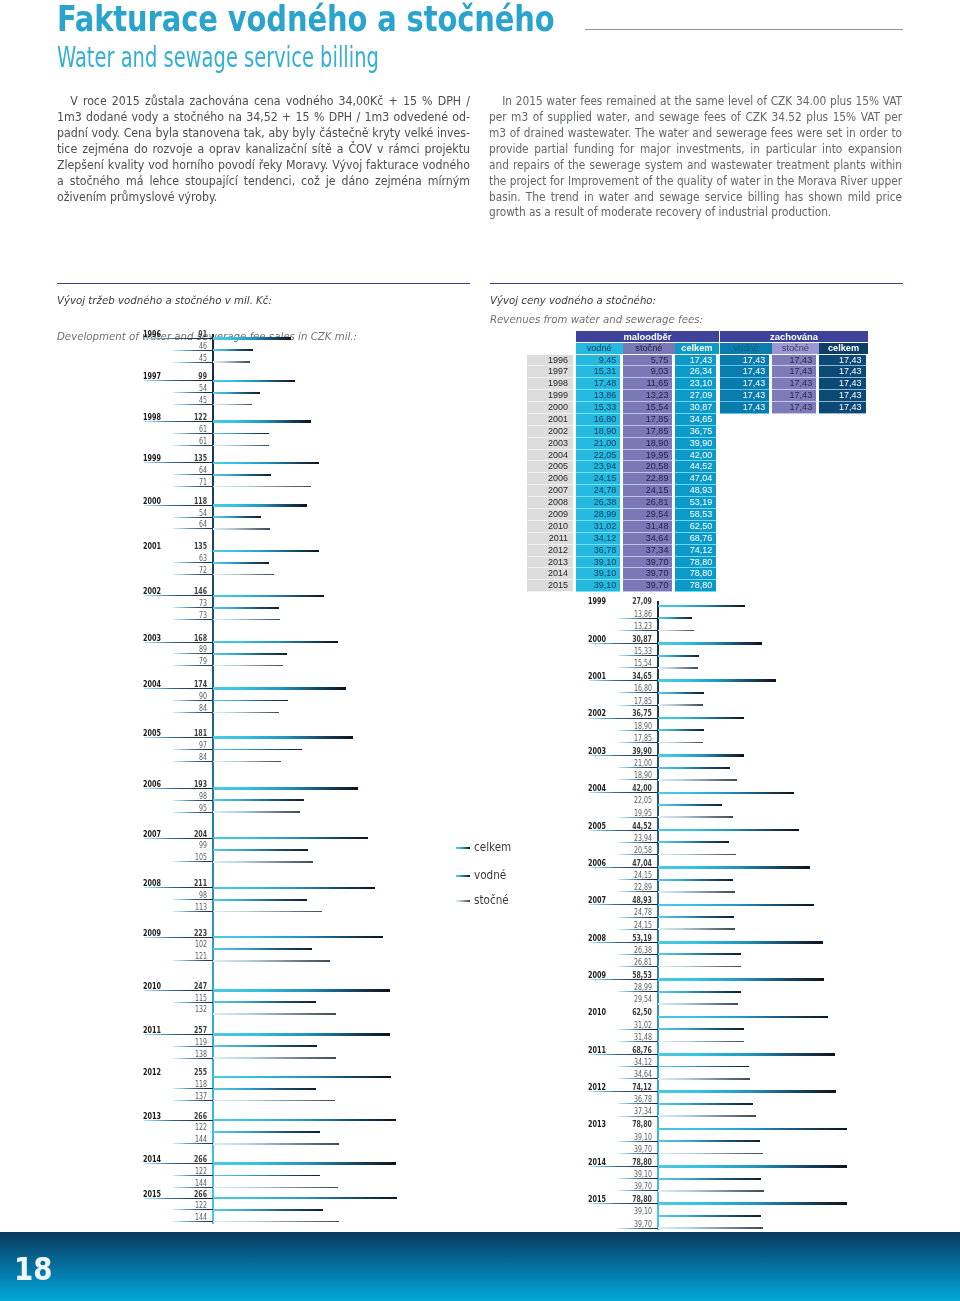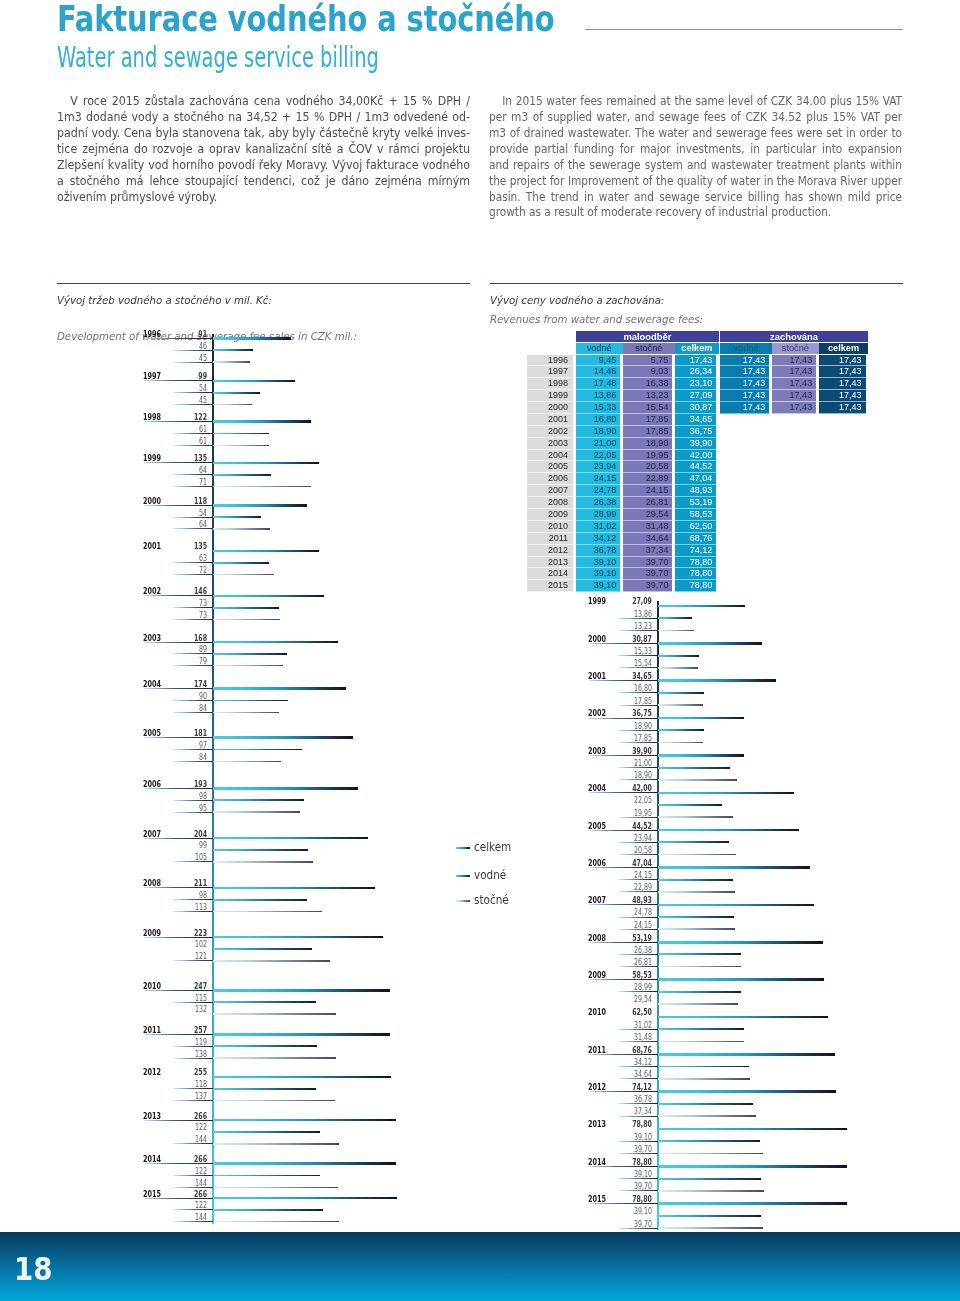--- a/index.html
+++ b/index.html
@@ -37,21 +37,21 @@
 <div class="page">
   <div id="title">Fakturace vodného a stočného</div>
   <div id="subtitle">Water and sewage service billing</div>
   <div id="headrule"></div>
   <div class="para" id="para-cs">V roce 2015 zůstala zachována cena vodného 34,00Kč + 15 % DPH / 1m3 dodané vody a stočného na 34,52 + 15 % DPH / 1m3 odvedené od­padní vody. Cena byla stanovena tak, aby byly částečně kryty velké inves­tice zejména do rozvoje a oprav kanalizační sítě a ČOV v rámci projektu Zlepšení kvality vod horního povodí řeky Moravy. Vývoj fakturace vodné­ho a stočného má lehce stoupající tendenci, což je dáno zejména mírným oživením průmyslové výroby.</div>
   <div class="para" id="para-en">In 2015 water fees remained at the same level of CZK 34.00 plus 15% VAT per m3 of supplied water, and sewage fees of CZK 34.52 plus 15% VAT per m3 of drained wastewater. The water and sewerage fees were set in order to provide partial funding for major investments, in particular into expansion and repairs of the sewerage system and wastewater treatment plants within the project for Improvement of the quality of water in the Morava River up­per basin. The trend in water and sewage service billing has shown mild price growth as a result of moderate recovery of industrial production.</div>
   <div class="secrule" id="rule-left"></div>
   <div class="secrule" id="rule-right"></div>
   <div class="chtitle" style="left:57px;top:293.3px;">Vývoj tržeb vodného a stočného v mil. Kč:</div>
   <div class="chsub" style="left:57px;top:308.8px;margin-top:20px;">Development of water and sewerage fee sales in CZK mil.:</div>
-  <div class="chtitle" style="left:490px;top:293.3px;">Vývoj ceny vodného a zachována:</div>
+  <div class="chtitle" style="left:490px;top:293.3px;">Vývoj ceny vodného a stočného:</div>
   <div class="chsub" style="left:490px;top:312px;">Revenues from water and sewerage fees:</div>
 <div class="chart">
   <div class="axis" style="left:212.00px;top:333.50px;height:890.20px;"></div>
   <div class="ylabel" style="left:143.10px;top:329.90px;">1996</div>
   <div class="lead" style="left:143.90px;top:338.05px;width:69.10px;background:linear-gradient(90deg,#bfe4f2 0%,#7ec4dd 14%,#3c6a84 40%,#23303f 75%,#1b2430 100%);"></div>
   <div class="vlabel" style="left:167.20px;top:329.90px;width:40.00px;font-weight:600;color:#3d3d3f;">91</div>
   <div class="bar" style="left:213.00px;top:337.20px;width:77.50px;height:2.60px;background:linear-gradient(90deg,#4ECBDF 0%,#35C3E6 22%,#2293bf 52%,#17425f 80%,#121f30 94%,#0c141c 100%);"></div>
   <div class="lead" style="left:172.50px;top:349.85px;width:40.50px;background:linear-gradient(90deg,#cfeaf6 0%,#8fd0e8 16%,#4a7f9a 45%,#243140 80%,#1d2733 100%);"></div>
   <div class="vlabel" style="left:167.20px;top:341.70px;width:40.00px;">46</div>
   <div class="bar" style="left:213.00px;top:349.35px;width:39.80px;height:1.90px;background:linear-gradient(90deg,#5ACBE8 0%,#33a8ce 32%,#1d5273 68%,#152a3d 92%,#101b28 100%);"></div>
@@ -440,29 +440,29 @@
   <div class="th2" style="left:771.9px;top:342.5px;width:46.9px;height:11.3px;line-height:11.3px;background:#9A97D2;color:#3b3a6b;font-weight:normal;">stočné</div>
   <div class="th2" style="left:818.8px;top:342.5px;width:49.4px;height:11.3px;line-height:11.3px;background:#0C3F63;color:#ffffff;font-weight:bold;">celkem</div>
   <div class="tyear" style="left:527.10px;top:354.50px;width:45.90px;height:11.88px;line-height:10.69px;background:#DCDCDC;padding-right:5px;box-sizing:border-box;box-shadow:inset 0 -1.1px 0 #f2f2f2;">1996</div>
   <div class="tcell" style="left:575.60px;top:354.50px;width:44.60px;height:11.88px;line-height:10.69px;background:#26B9E0;color:#0e3e5e;padding-right:4px;box-sizing:border-box;box-shadow:inset 0 -1.1px 0 #72E2F7;">9,45</div>
   <div class="tcell" style="left:622.80px;top:354.50px;width:49.60px;height:11.88px;line-height:10.69px;background:#7A78B6;color:#24244e;padding-right:4px;box-sizing:border-box;box-shadow:inset 0 -1.1px 0 #C2C1EC;">5,75</div>
   <div class="tcell" style="left:675.00px;top:354.50px;width:41.20px;height:11.88px;line-height:10.69px;background:#0E9AC8;color:#ffffff;padding-right:4px;box-sizing:border-box;box-shadow:inset 0 -1.1px 0 #67DDF5;">17,43</div>
   <div class="tcell" style="left:720.00px;top:354.50px;width:49.30px;height:11.88px;line-height:10.69px;background:#0A7BAD;color:#ffffff;padding-right:4px;box-sizing:border-box;box-shadow:inset 0 -1.1px 0 #5EC6E6;">17,43</div>
   <div class="tcell" style="left:771.90px;top:354.50px;width:44.25px;height:11.88px;line-height:10.69px;background:#7E7CB8;color:#2a2a55;padding-right:4px;box-sizing:border-box;box-shadow:inset 0 -1.1px 0 #C8C6EE;">17,43</div>
   <div class="tcell" style="left:818.75px;top:354.50px;width:46.75px;height:11.88px;line-height:10.69px;background:#0A4A74;color:#ffffff;padding-right:4px;box-sizing:border-box;box-shadow:inset 0 -1.1px 0 #93B6D2;">17,43</div>
   <div class="tyear" style="left:527.10px;top:366.38px;width:45.90px;height:11.88px;line-height:10.69px;background:#DCDCDC;padding-right:5px;box-sizing:border-box;box-shadow:inset 0 -1.1px 0 #f2f2f2;">1997</div>
-  <div class="tcell" style="left:575.60px;top:366.38px;width:44.60px;height:11.88px;line-height:10.69px;background:#26B9E0;color:#0e3e5e;padding-right:4px;box-sizing:border-box;box-shadow:inset 0 -1.1px 0 #72E2F7;">14,46</div>
+  <div class="tcell" style="left:575.60px;top:366.38px;width:44.60px;height:11.88px;line-height:10.69px;background:#26B9E0;color:#0e3e5e;padding-right:4px;box-sizing:border-box;box-shadow:inset 0 -1.1px 0 #72E2F7;">15,31</div>
   <div class="tcell" style="left:622.80px;top:366.38px;width:49.60px;height:11.88px;line-height:10.69px;background:#7A78B6;color:#24244e;padding-right:4px;box-sizing:border-box;box-shadow:inset 0 -1.1px 0 #C2C1EC;">9,03</div>
   <div class="tcell" style="left:675.00px;top:366.38px;width:41.20px;height:11.88px;line-height:10.69px;background:#0E9AC8;color:#ffffff;padding-right:4px;box-sizing:border-box;box-shadow:inset 0 -1.1px 0 #67DDF5;">26,34</div>
   <div class="tcell" style="left:720.00px;top:366.38px;width:49.30px;height:11.88px;line-height:10.69px;background:#0A7BAD;color:#ffffff;padding-right:4px;box-sizing:border-box;box-shadow:inset 0 -1.1px 0 #5EC6E6;">17,43</div>
   <div class="tcell" style="left:771.90px;top:366.38px;width:44.25px;height:11.88px;line-height:10.69px;background:#7E7CB8;color:#2a2a55;padding-right:4px;box-sizing:border-box;box-shadow:inset 0 -1.1px 0 #C8C6EE;">17,43</div>
   <div class="tcell" style="left:818.75px;top:366.38px;width:46.75px;height:11.88px;line-height:10.69px;background:#0A4A74;color:#ffffff;padding-right:4px;box-sizing:border-box;box-shadow:inset 0 -1.1px 0 #93B6D2;">17,43</div>
   <div class="tyear" style="left:527.10px;top:378.27px;width:45.90px;height:11.88px;line-height:10.69px;background:#DCDCDC;padding-right:5px;box-sizing:border-box;box-shadow:inset 0 -1.1px 0 #f2f2f2;">1998</div>
   <div class="tcell" style="left:575.60px;top:378.27px;width:44.60px;height:11.88px;line-height:10.69px;background:#26B9E0;color:#0e3e5e;padding-right:4px;box-sizing:border-box;box-shadow:inset 0 -1.1px 0 #72E2F7;">17,48</div>
-  <div class="tcell" style="left:622.80px;top:378.27px;width:49.60px;height:11.88px;line-height:10.69px;background:#7A78B6;color:#24244e;padding-right:4px;box-sizing:border-box;box-shadow:inset 0 -1.1px 0 #C2C1EC;">16,38</div>
+  <div class="tcell" style="left:622.80px;top:378.27px;width:49.60px;height:11.88px;line-height:10.69px;background:#7A78B6;color:#24244e;padding-right:4px;box-sizing:border-box;box-shadow:inset 0 -1.1px 0 #C2C1EC;">11,65</div>
   <div class="tcell" style="left:675.00px;top:378.27px;width:41.20px;height:11.88px;line-height:10.69px;background:#0E9AC8;color:#ffffff;padding-right:4px;box-sizing:border-box;box-shadow:inset 0 -1.1px 0 #67DDF5;">23,10</div>
   <div class="tcell" style="left:720.00px;top:378.27px;width:49.30px;height:11.88px;line-height:10.69px;background:#0A7BAD;color:#ffffff;padding-right:4px;box-sizing:border-box;box-shadow:inset 0 -1.1px 0 #5EC6E6;">17,43</div>
   <div class="tcell" style="left:771.90px;top:378.27px;width:44.25px;height:11.88px;line-height:10.69px;background:#7E7CB8;color:#2a2a55;padding-right:4px;box-sizing:border-box;box-shadow:inset 0 -1.1px 0 #C8C6EE;">17,43</div>
   <div class="tcell" style="left:818.75px;top:378.27px;width:46.75px;height:11.88px;line-height:10.69px;background:#0A4A74;color:#ffffff;padding-right:4px;box-sizing:border-box;box-shadow:inset 0 -1.1px 0 #93B6D2;">17,43</div>
   <div class="tyear" style="left:527.10px;top:390.15px;width:45.90px;height:11.88px;line-height:10.69px;background:#DCDCDC;padding-right:5px;box-sizing:border-box;box-shadow:inset 0 -1.1px 0 #f2f2f2;">1999</div>
   <div class="tcell" style="left:575.60px;top:390.15px;width:44.60px;height:11.88px;line-height:10.69px;background:#26B9E0;color:#0e3e5e;padding-right:4px;box-sizing:border-box;box-shadow:inset 0 -1.1px 0 #72E2F7;">13,86</div>
   <div class="tcell" style="left:622.80px;top:390.15px;width:49.60px;height:11.88px;line-height:10.69px;background:#7A78B6;color:#24244e;padding-right:4px;box-sizing:border-box;box-shadow:inset 0 -1.1px 0 #C2C1EC;">13,23</div>
   <div class="tcell" style="left:675.00px;top:390.15px;width:41.20px;height:11.88px;line-height:10.69px;background:#0E9AC8;color:#ffffff;padding-right:4px;box-sizing:border-box;box-shadow:inset 0 -1.1px 0 #67DDF5;">27,09</div>
   <div class="tcell" style="left:720.00px;top:390.15px;width:49.30px;height:11.88px;line-height:10.69px;background:#0A7BAD;color:#ffffff;padding-right:4px;box-sizing:border-box;box-shadow:inset 0 -1.1px 0 #5EC6E6;">17,43</div>
   <div class="tcell" style="left:771.90px;top:390.15px;width:44.25px;height:11.88px;line-height:10.69px;background:#7E7CB8;color:#2a2a55;padding-right:4px;box-sizing:border-box;box-shadow:inset 0 -1.1px 0 #C8C6EE;">17,43</div>

